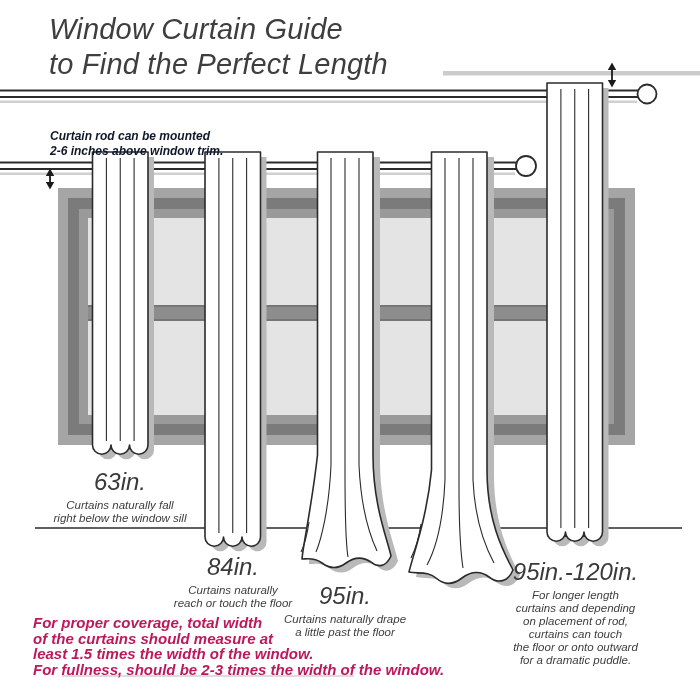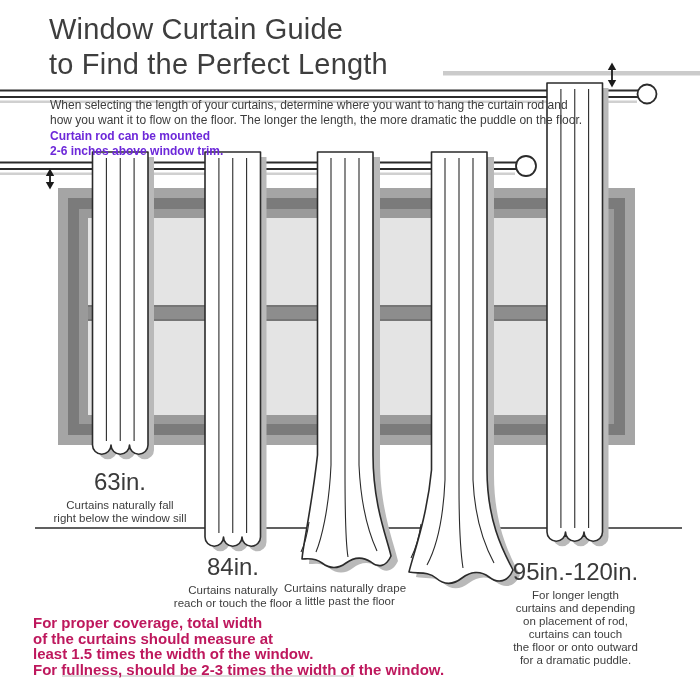--- a/index.html
+++ b/index.html
@@ -1,27 +1,27 @@
 <!DOCTYPE html>
 <html><head>
 <meta charset="utf-8">
 <style>
   html,body{margin:0;padding:0;background:#ffffff;}
   #stage{
     position:relative;width:700px;height:700px;background:#ffffff;overflow:hidden;
-    font-family:"Liberation Sans", sans-serif;color:#3d3d3d;
+    font-family:"Liberation Sans", sans-serif;color:#3d3d3d;font-style:italic;
   }
   #diagram{position:absolute;left:0;top:0;width:700px;height:700px;}
   .txt{position:absolute;white-space:pre-line;}
   .title{
     left:49px;top:12px;font-size:29px;line-height:35px;letter-spacing:.2px;
     color:#3e3e3e;font-weight:400;
   }
   .intro{left:50px;top:98px;font-size:12px;line-height:14.5px;color:#3c3c3c;}
-  .rod-note{left:50px;top:129px;font-size:12px;line-height:14.5px;font-weight:bold;color:#6d28d9;}
+  .rod-note{left:50px;top:129px;font-size:12px;line-height:14.5px;font-weight:bold;color:#0f172a;}
   .ceiling-note{left:616px;top:111px;font-size:12px;line-height:14.5px;font-weight:bold;color:#333;}
   .curtain-label{position:absolute;text-align:center;}
   .curtain-label .len{font-size:24px;color:#3a3a3a;margin-bottom:3px;}
   .curtain-label .cap{font-size:11.5px;line-height:13px;color:#3d3d3d;white-space:pre-line;}
   .lbl-63 {left:30px; top:468px;width:180px;}
   .lbl-84 {left:143px;top:553px;width:180px;}
   .lbl-95 {left:255px;top:582px;width:180px;}
   .lbl-108{left:369px;top:610px;width:180px;}
   .lbl-120{left:483px;top:558px;width:185px;}
   .footer{left:33px;top:615px;width:460px;font-size:15px;line-height:15.7px;font-weight:bold;color:#be185d;}
@@ -127,40 +127,39 @@
       <polygon points="612,62.5 607.8,70 616.2,70" stroke="none"></polygon>
       <polygon points="612,87.5 607.8,80 616.2,80" stroke="none"></polygon>
     </g>
   </svg>
 
   <div class="smudge"></div>
 
   <div class="txt title">Window Curtain Guide
 to Find the Perfect Length</div>
 
-  <div class="txt intro">When selecting the length of your curtains, determine where you want to hang the curtain rod and
-how you want it to flow on the floor. The longer the length, the more dramatic the puddle on the floor.</div>
 
   <div class="txt rod-note">Curtain rod can be mounted
 2-6 inches above window trim.</div>
 
 
   <div class="curtain-label lbl-63">
     <div class="len">63in.</div>
     <div class="cap">Curtains naturally fall
 right below the window sill</div>
   </div>
 
   <div class="curtain-label lbl-84">
     <div class="len">84in.</div>
     <div class="cap">Curtains naturally
 reach or touch the floor</div>
   </div>
 
   <div class="curtain-label lbl-95">
+    <div class="len">95in.</div>
     <div class="cap">Curtains naturally drape
 a little past the floor</div>
   </div>
 
   <div class="curtain-label lbl-108">
   </div>
 
   <div class="curtain-label lbl-120">
     <div class="len">95in.-120in.</div>
     <div class="cap">For longer length

